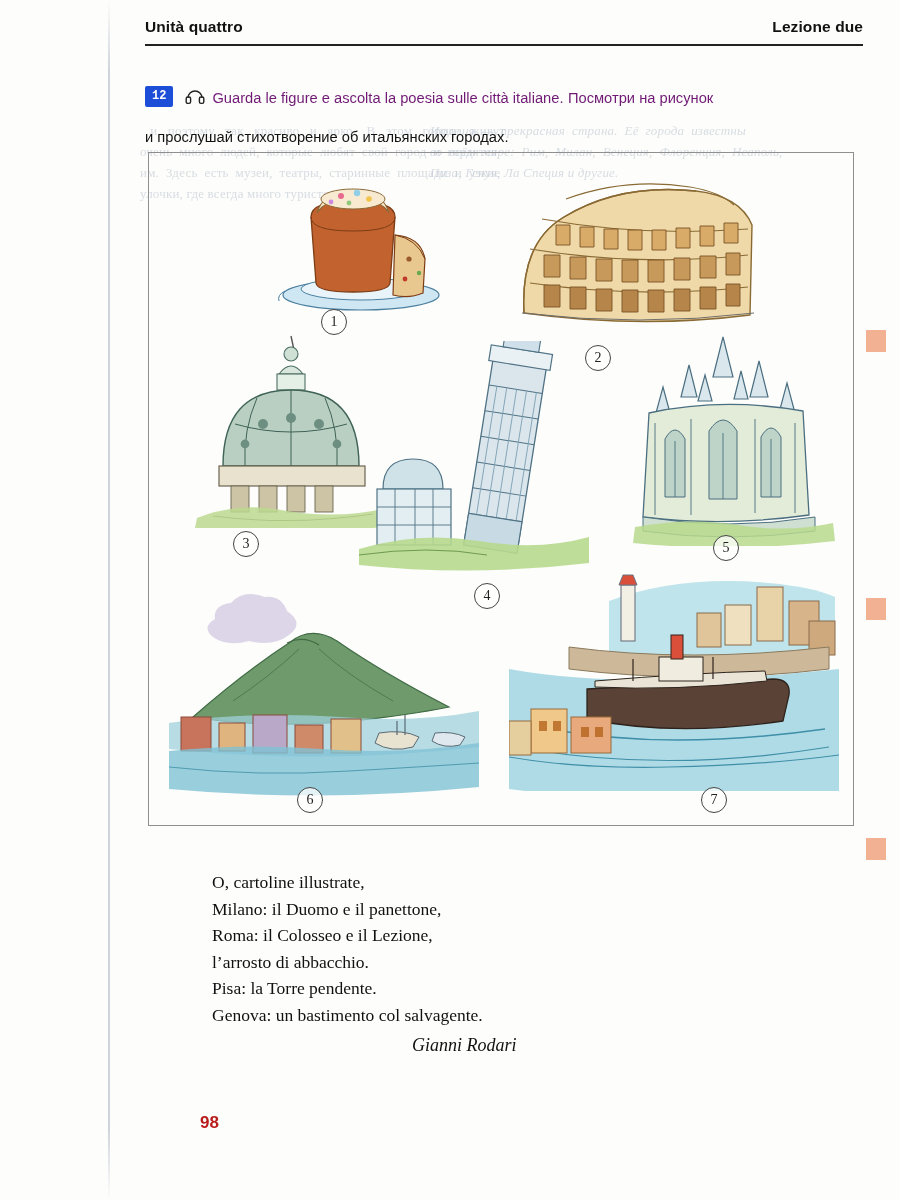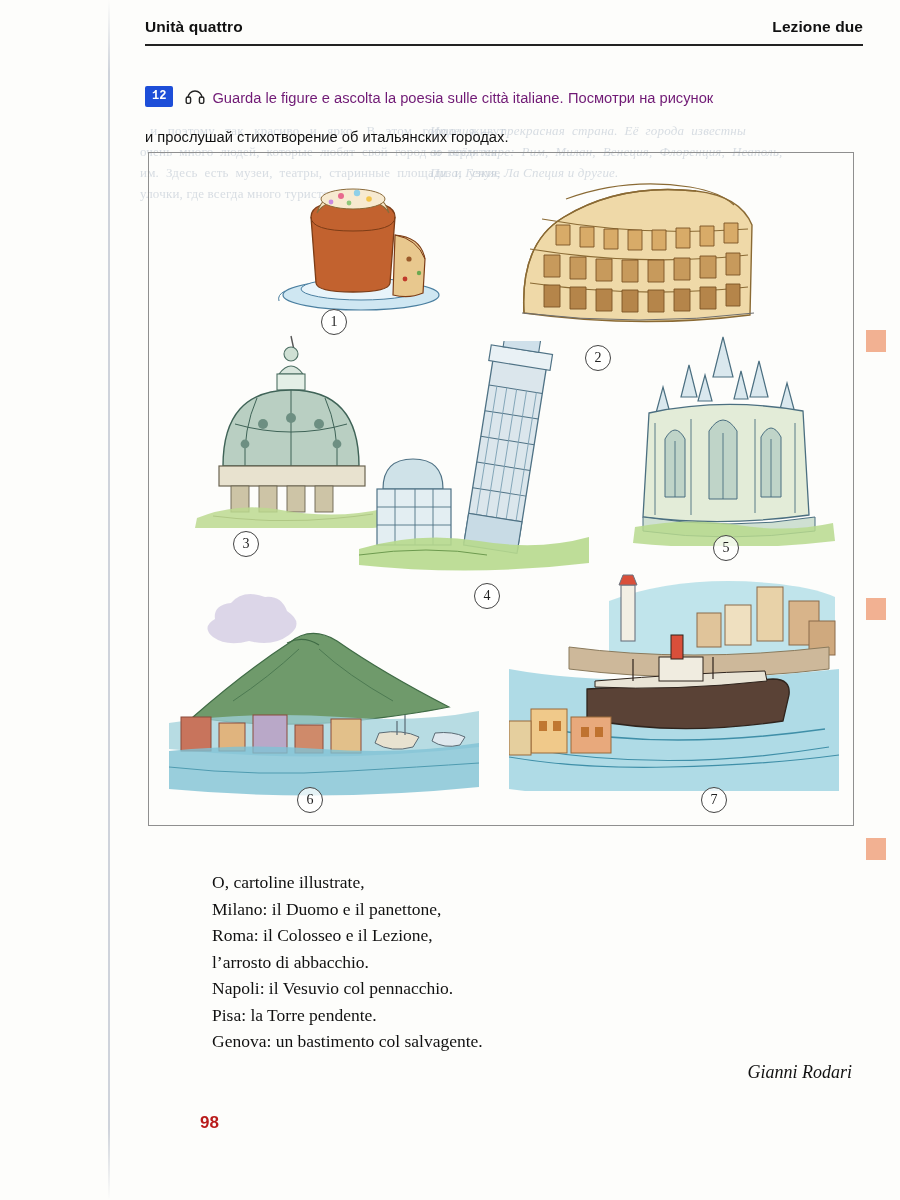--- a/index.html
+++ b/index.html
@@ -141,21 +141,21 @@
     width: 640px;
     font-family: "Liberation Serif", serif;
     font-size: 17.5px;
     line-height: 26.5px;
     color: #111;
     margin-top: 24px;
   }
   .poem div { white-space: pre; }
   .poem-author {
     margin-top: 4px;
-    text-align: right;
+    text-align: left;
     padding-left: 200px;
     font-style: italic;
     font-size: 18px;
   }
 
   .page-number {
     position: absolute;
     left: 200px; top: 1113px;
     font-family: "Liberation Sans", sans-serif;
     font-size: 17px;
@@ -406,21 +406,20 @@
     </svg>
     <div class="caption-circle" style="left:552px; top:634px;">7</div>
 
   </div>
 
   <div class="poem">
     <div>O, cartoline illustrate,</div>
     <div>Milano: il Duomo e il panettone,</div>
     <div>Roma: il Colosseo e il Lezione,</div>
     <div>l’arrosto di abbacchio.</div>
-    <div>Napoli: il Vesuvio col pennacchio.</div>
     <div>Pisa: la Torre pendente.</div>
     <div>Genova: un bastimento col salvagente.</div>
     <div class="poem-author">Gianni Rodari</div>
   </div>
 
   <div class="page-number">98</div>
 
 </div>
 
 </body></html>

